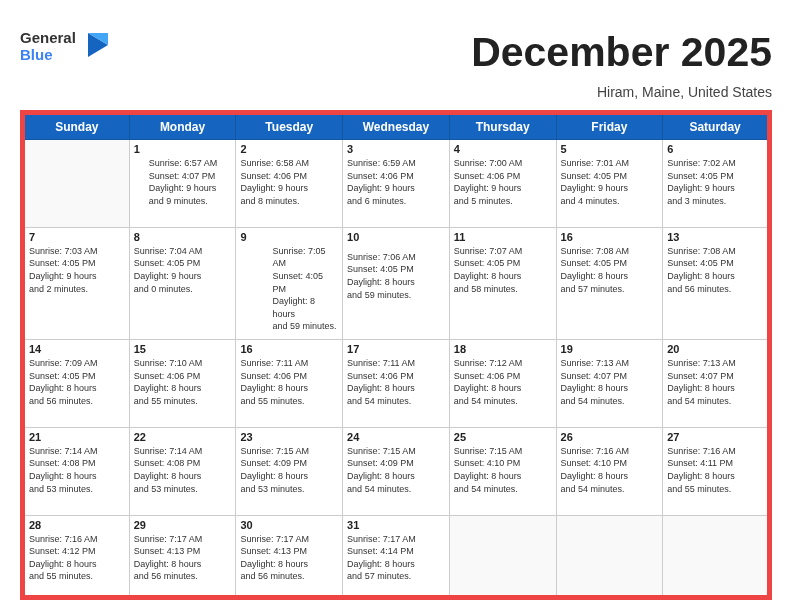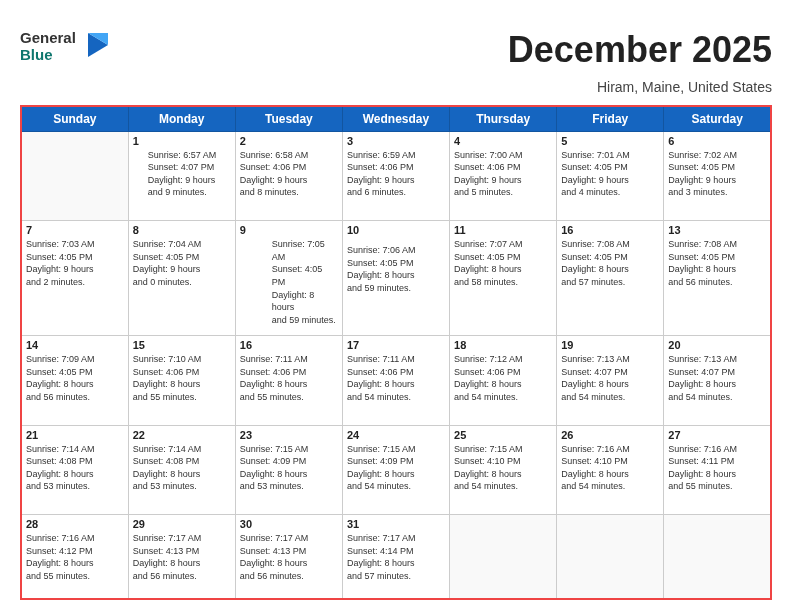--- a/index.html
+++ b/index.html
@@ -25,33 +25,33 @@
     }
     .logo {
       display: flex;
       align-items: center;
       gap: 0px;
     }
     .title-block {
       text-align: right;
     }
     .month-title {
-      font-size: 36px;
+      font-size: 41px;
       font-weight: bold;
       color: #222;
       line-height: 1.1;
     }
     .location {
       font-size: 14px;
       color: #444;
       margin-top: 9px;
     }
     .calendar {
       flex: 1;
-      border: 2px solid #ef4444;
+      border: 5px solid #ef4444;
       border-collapse: collapse;
       width: 100%;
       table-layout: fixed;
     }
     .calendar th {
       background-color: #1565c0;
       color: #fff;
       font-size: 12px;
       font-weight: bold;
       text-align: center;
@@ -88,21 +88,21 @@
 </head>
 <body>
 
 <div class="page">
   <div class="header">
     <div class="logo">
       <div>
         <div style="display:flex;align-items:center;">
           <div>
             <div style="font-size:15px;font-weight:bold;color:#333;line-height:1.1;">General</div>
-            <div style="font-size:15px;font-weight:bold;color:#0f766e;line-height:1.1;">Blue</div>
+            <div style="font-size:15px;font-weight:bold;color:#3b82f6;line-height:1.1;">Blue</div>
           </div>
           <svg width="32" height="32" viewBox="0 0 32 32" style="margin-left:4px;margin-top:-4px;">
             <polygon points="8,28 28,16 8,4" fill="#1565c0"></polygon>
             <polygon points="8,4 28,16 28,4" fill="#42a5f5"></polygon>
           </svg>
         </div>
       </div>
     </div>
     <div class="title-block">
       <div class="month-title">December 2025</div>

